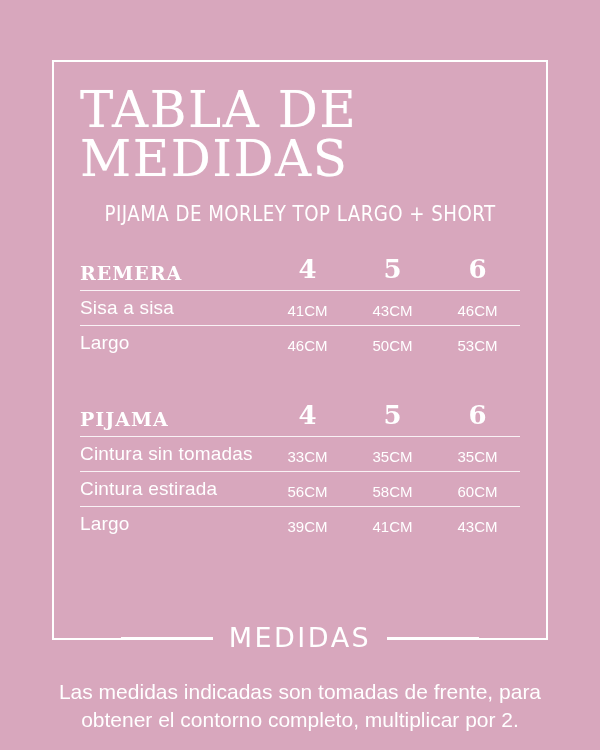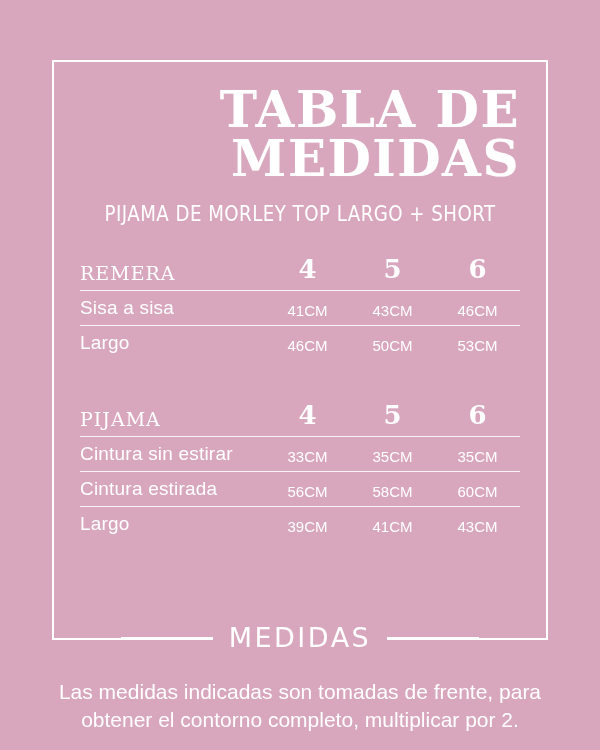--- a/index.html
+++ b/index.html
@@ -33,23 +33,23 @@
   .content {
     position: absolute;
     left: 52px;
     top: 60px;
     width: 496px;
     height: 580px;
     box-sizing: border-box;
     padding: 18px 28px 0 28px;
   }
   .title {
-    text-align: right;
+    text-align: left;
     font-family: "DejaVu Serif", serif;
-    font-weight: bold;
+    font-weight: normal;
     font-size: 50px;
     line-height: 0.97;
     letter-spacing: 1.5px;
     margin: 8px 0 16px 0;
     text-shadow: 0 0 1px rgba(255,255,255,0.4);
   }
   .subtitle {
     text-align: center;
     font-family: "DejaVu Sans Condensed", "Liberation Sans Narrow", "Liberation Sans", sans-serif;
     font-size: 22px;
@@ -72,21 +72,21 @@
     padding: 6px 0 6px 0;
     vertical-align: bottom;
   }
   table.sizes tr:last-child th,
   table.sizes tr:last-child td {
     border-bottom: none;
   }
   .hdr-label {
     text-align: left;
     font-family: "DejaVu Serif", serif;
-    font-weight: normal;
+    font-weight: bold;
     font-size: 19px;
     letter-spacing: 1px;
     padding-left: 4px;
     width: 42%;
   }
   .hdr-size {
     text-align: center;
     font-family: "DejaVu Serif", serif;
     font-weight: bold;
     font-size: 26px;
@@ -175,21 +175,21 @@
 
     <table class="sizes second">
       <tbody>
         <tr>
           <th class="hdr-label">PIJAMA</th>
           <th class="hdr-size">4</th>
           <th class="hdr-size">5</th>
           <th class="hdr-size">6</th>
         </tr>
         <tr>
-          <td class="row-label">Cintura sin estirar</td>
+          <td class="row-label">Cintura sin tomadas</td>
           <td class="row-val">33CM</td>
           <td class="row-val">35CM</td>
           <td class="row-val">35CM</td>
         </tr>
         <tr>
           <td class="row-label">Cintura estirada</td>
           <td class="row-val">56CM</td>
           <td class="row-val">58CM</td>
           <td class="row-val">60CM</td>
         </tr>

